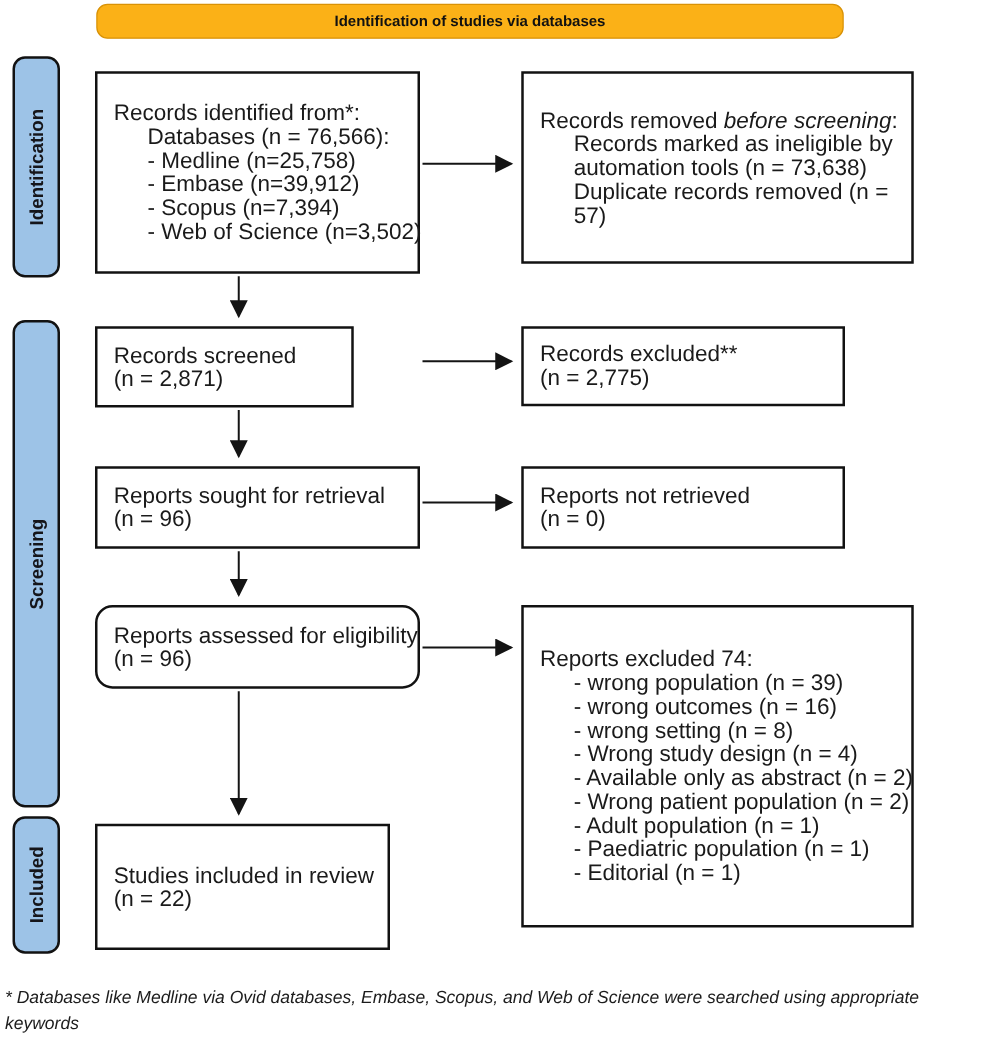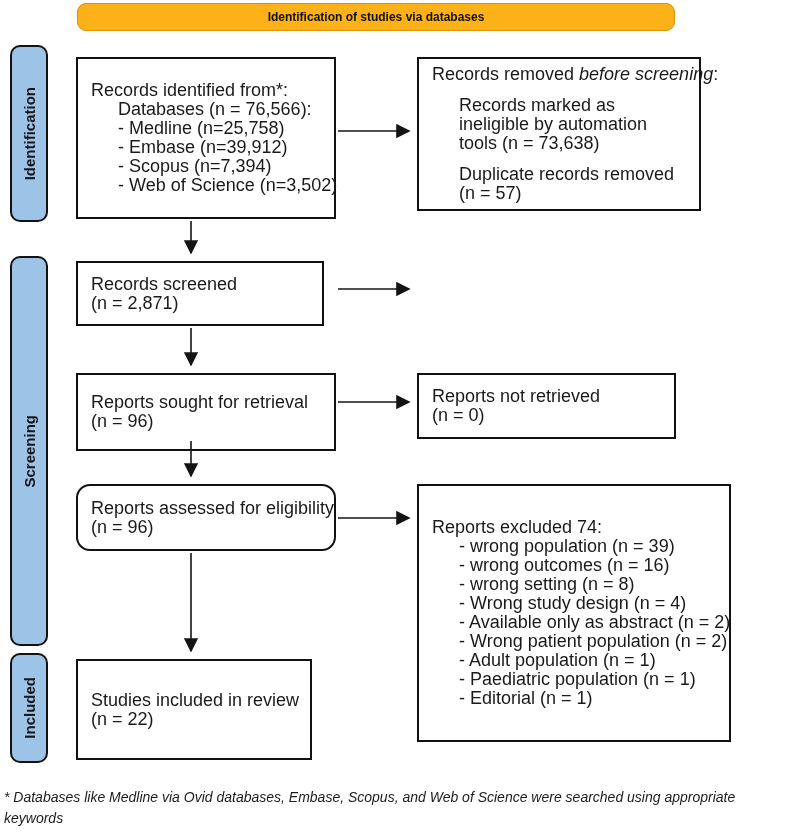--- a/index.html
+++ b/index.html
@@ -24,25 +24,25 @@
   }
   .side-id{top:45px;height:177px;}
   .side-sc{top:256px;height:390px;}
   .side-in{top:653px;height:110px;}
   .box{
     position:absolute;background:#fff;border:2.5px solid #121212;box-sizing:border-box;
     display:flex;flex-direction:column;justify-content:center;
     padding:6px 10px 6px 13px;font-size:18px;line-height:19px;
   }
   .b1{left:76px;top:57px;width:260px;height:162px;}
-  .b2{left:76px;top:261px;width:248px;height:65px;}
-  .b3{left:76px;top:373px;width:260px;height:78px;}
+  .b2{left:76px;top:261px;width:207px;height:65px;}
+  .b3{left:76px;top:373px;width:260px;height:66px;}
   .b4{left:76px;top:484px;width:260px;height:67px;border-radius:14px;}
   .b5{left:76px;top:659px;width:236px;height:101px;}
-  .rb1{left:417px;top:57px;width:284px;height:154px;justify-content:space-between;}
+  .rb1{left:417px;top:57px;width:314px;height:154px;}
   .rb2{left:417px;top:261px;width:259px;height:64px;}
   .rb3{left:417px;top:373px;width:259px;height:66px;}
   .rb4{left:417px;top:484px;width:314px;height:258px;}
   .line{white-space:nowrap;}
   .wrap{white-space:normal;}
   .ind{padding-left:27px;}
   .arrows{position:absolute;left:0;top:0;pointer-events:none;}
   .footnotes{
     position:absolute;left:4px;top:787px;width:790px;
     font-style:italic;font-size:14px;line-height:21px;color:#1c1c1c;
@@ -80,20 +80,24 @@
     <div class="line"><span>Records removed </span><em>before screening</em><span>:</span></div>
     <div class="wrap ind">Records marked as ineligible by automation tools (n = 73,638)</div>
     <div class="wrap ind">Duplicate records removed (n = 57)</div>
   </div>
 
   <div class="box b2">
     <div class="line">Records screened</div>
     <div class="line">(n = 2,871)</div>
   </div>
 
+  <div class="box rb2">
+    <div class="line">Records excluded**</div>
+    <div class="line">(n = 2,775)</div>
+  </div>
 
   <div class="box b3">
     <div class="line">Reports sought for retrieval</div>
     <div class="line">(n = 96)</div>
   </div>
 
   <div class="box rb3">
     <div class="line">Reports not retrieved</div>
     <div class="line">(n = 0)</div>
   </div>

